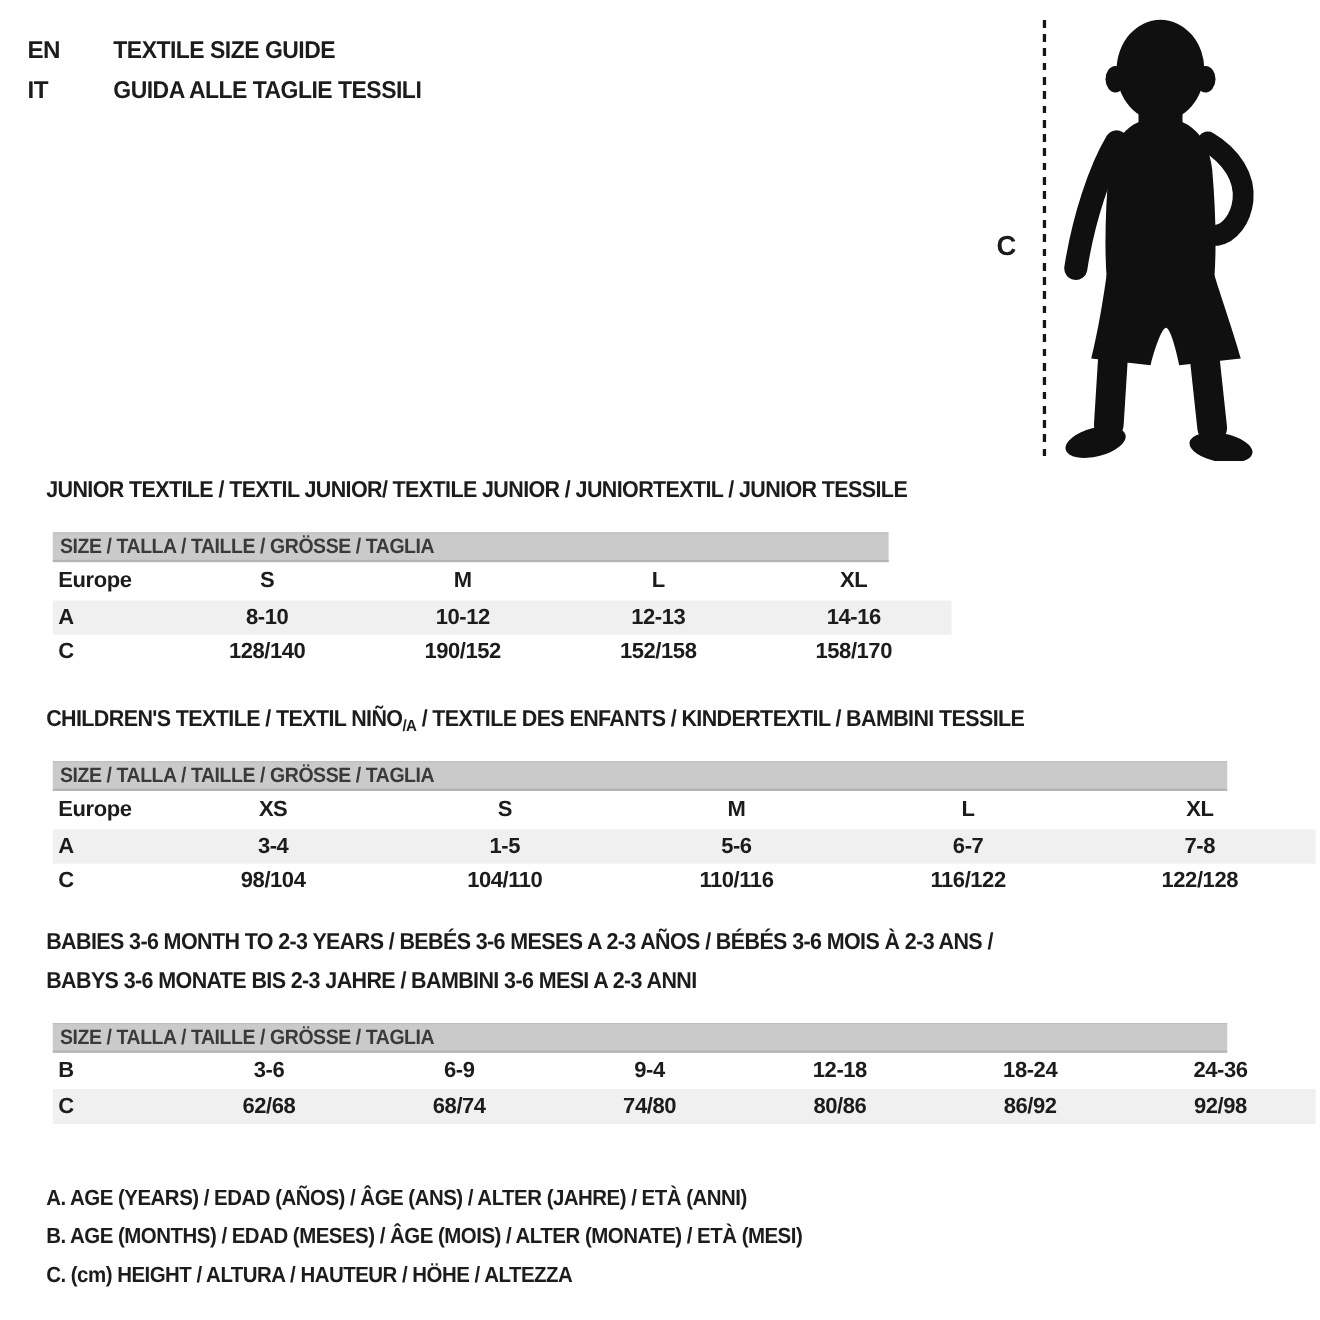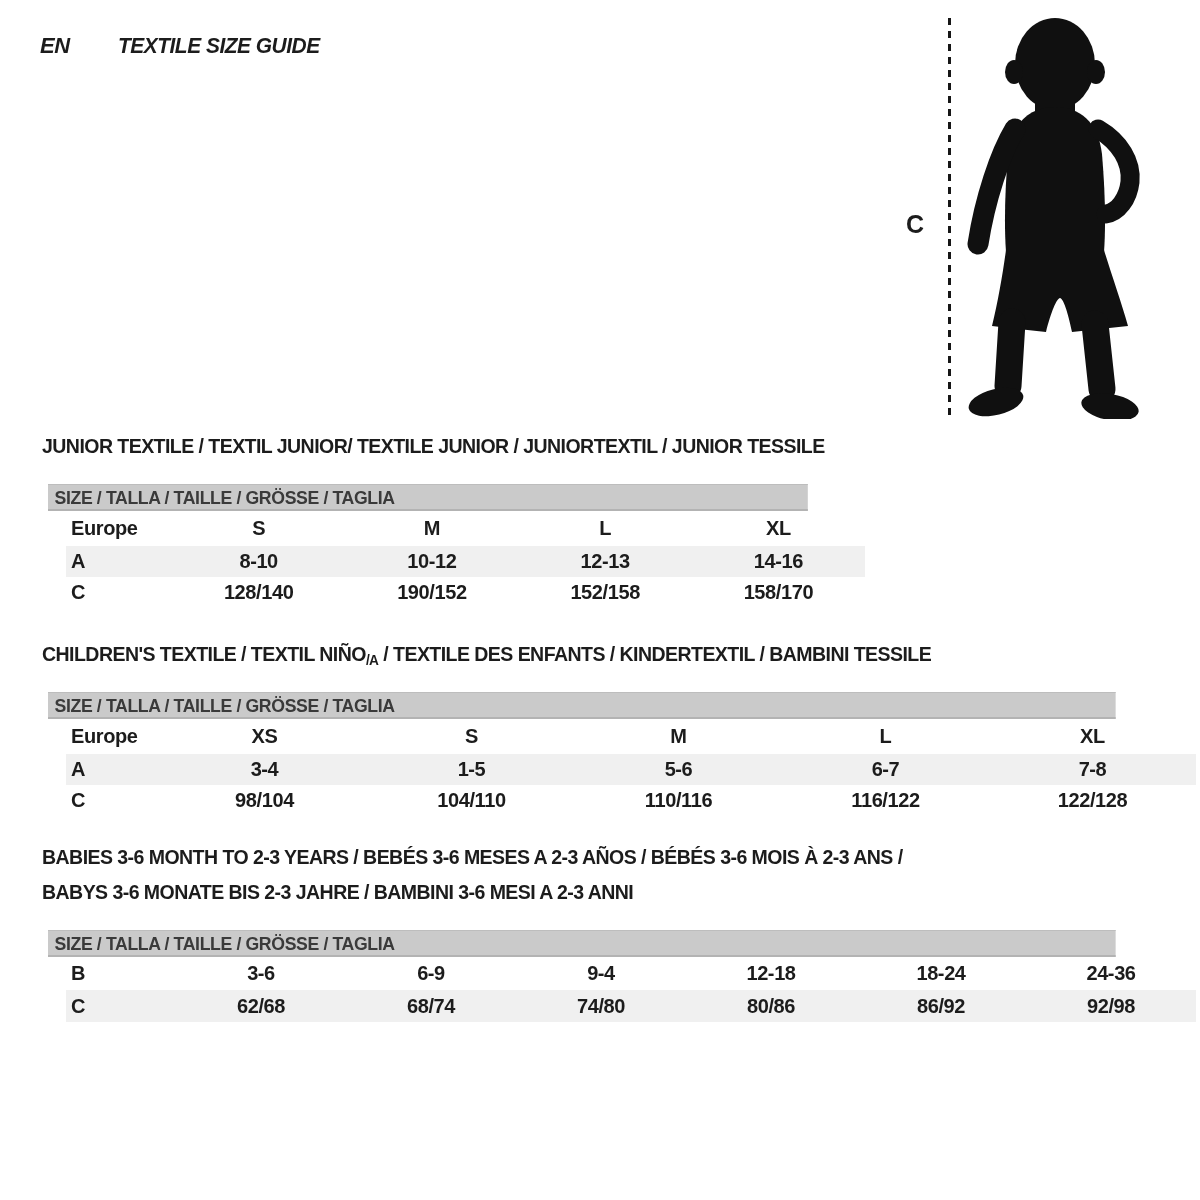--- a/index.html
+++ b/index.html
@@ -4,21 +4,21 @@
 <style>
   html,body { margin:0; padding:0; background:#ffffff; }
   .canvas {
     position:relative; width:1200px; height:1200px; background:#ffffff;
     font-family:"Liberation Sans", sans-serif; font-weight:bold;
     color:var(--text,#1c1c1c); overflow:hidden;
   }
   .cond { white-space:nowrap; transform:scaleX(0.93); transform-origin:0 50%; }
 
   
-  .lang-block { position:absolute; left:40px; top:28px;font-style:italic; }
+  .lang-block { position:absolute; left:25px; top:28px; }
   .lang-row { display:flex; height:36px; align-items:center; font-size:22px; letter-spacing:-0.5px; }
   .lang-code { width:78px; flex:0 0 78px; }
   .lang-title { white-space:nowrap; transform:scaleX(0.95); transform-origin:0 50%; }
 
   
   .measure-line {
     position:absolute; left:948px; top:18px; width:3px; height:397px;
     background:repeating-linear-gradient(#161616 0 7px, transparent 7px 13px);
   }
   .measure-label { position:absolute; left:906px; top:210px; font-size:25px; }
@@ -28,21 +28,21 @@
   .section-title { position:absolute; left:42px; font-size:21px; letter-spacing:-0.6px; }
   .sub { font-size:0.7em; vertical-align:-0.28em; }
 
   
   .size-table { position:absolute; left:48px; }
   .size-bar {
     box-sizing:border-box; height:27px; line-height:25px; padding-left:7px;
     background:var(--bar,#cacaca); font-size:19px; letter-spacing:-0.4px;
     border-top:1px solid #bdbdbd; border-bottom:2px solid #b3b3b3; color:#3a3a3a;
   }
-  .grid-row { display:grid; align-items:center;margin-left:18px; }
+  .grid-row { display:grid; align-items:center; }
   .t-junior .grid-row   { grid-template-columns:106px repeat(4,1fr); }
   .t-children .grid-row { grid-template-columns:95px  repeat(5,1fr); }
   .t-babies .grid-row   { grid-template-columns:110px repeat(6,1fr); }
   .row-head { height:35px; }
   .row-data { height:31px; }
   .t-babies .row-b { height:33px; }
   .t-babies .row-data { height:32px; }
   .alt { background:var(--alt,#f0f0f0); }
   .cell { text-align:center; font-size:20px; letter-spacing:-0.4px; }
   .cell.label { text-align:left; padding-left:5px; }
@@ -53,20 +53,24 @@
 </style>
 </head>
 <body>
 
 <div class="canvas">
 
   <div class="lang-block">
     <div class="lang-row">
       <span class="lang-code">EN</span>
       <span class="lang-title">TEXTILE SIZE GUIDE</span>
+    </div>
+    <div class="lang-row">
+      <span class="lang-code">IT</span>
+      <span class="lang-title">GUIDA ALLE TAGLIE TESSILI</span>
     </div>
   </div>
 
   <div class="measure-line"></div>
   <div class="measure-label">C</div>
   <svg class="baby-figure" viewBox="0 0 185 405" xmlns="http://www.w3.org/2000/svg" aria-hidden="true">
     <g fill="#101010" stroke="none">
       <ellipse cx="95" cy="50" rx="40" ry="46"></ellipse>
       <ellipse cx="54" cy="58" rx="9" ry="12"></ellipse>
       <ellipse cx="136" cy="58" rx="9" ry="12"></ellipse>
@@ -154,14 +158,19 @@
       <div class="cell label">C</div>
       <div class="cell">62/68</div>
       <div class="cell">68/74</div>
       <div class="cell">74/80</div>
       <div class="cell">80/86</div>
       <div class="cell">86/92</div>
       <div class="cell">92/98</div>
     </div>
   </div>
 
+  <div class="legend">
+    <div class="legend-line cond">A. AGE (YEARS) / EDAD (AÑOS) / ÂGE (ANS) / ALTER (JAHRE) / ETÀ (ANNI)</div>
+    <div class="legend-line cond">B. AGE (MONTHS) / EDAD (MESES) / ÂGE (MOIS) / ALTER (MONATE) / ETÀ (MESI)</div>
+    <div class="legend-line cond">C. (cm) HEIGHT / ALTURA / HAUTEUR / HÖHE / ALTEZZA</div>
+  </div>
 
 </div>
 
 </body></html>

